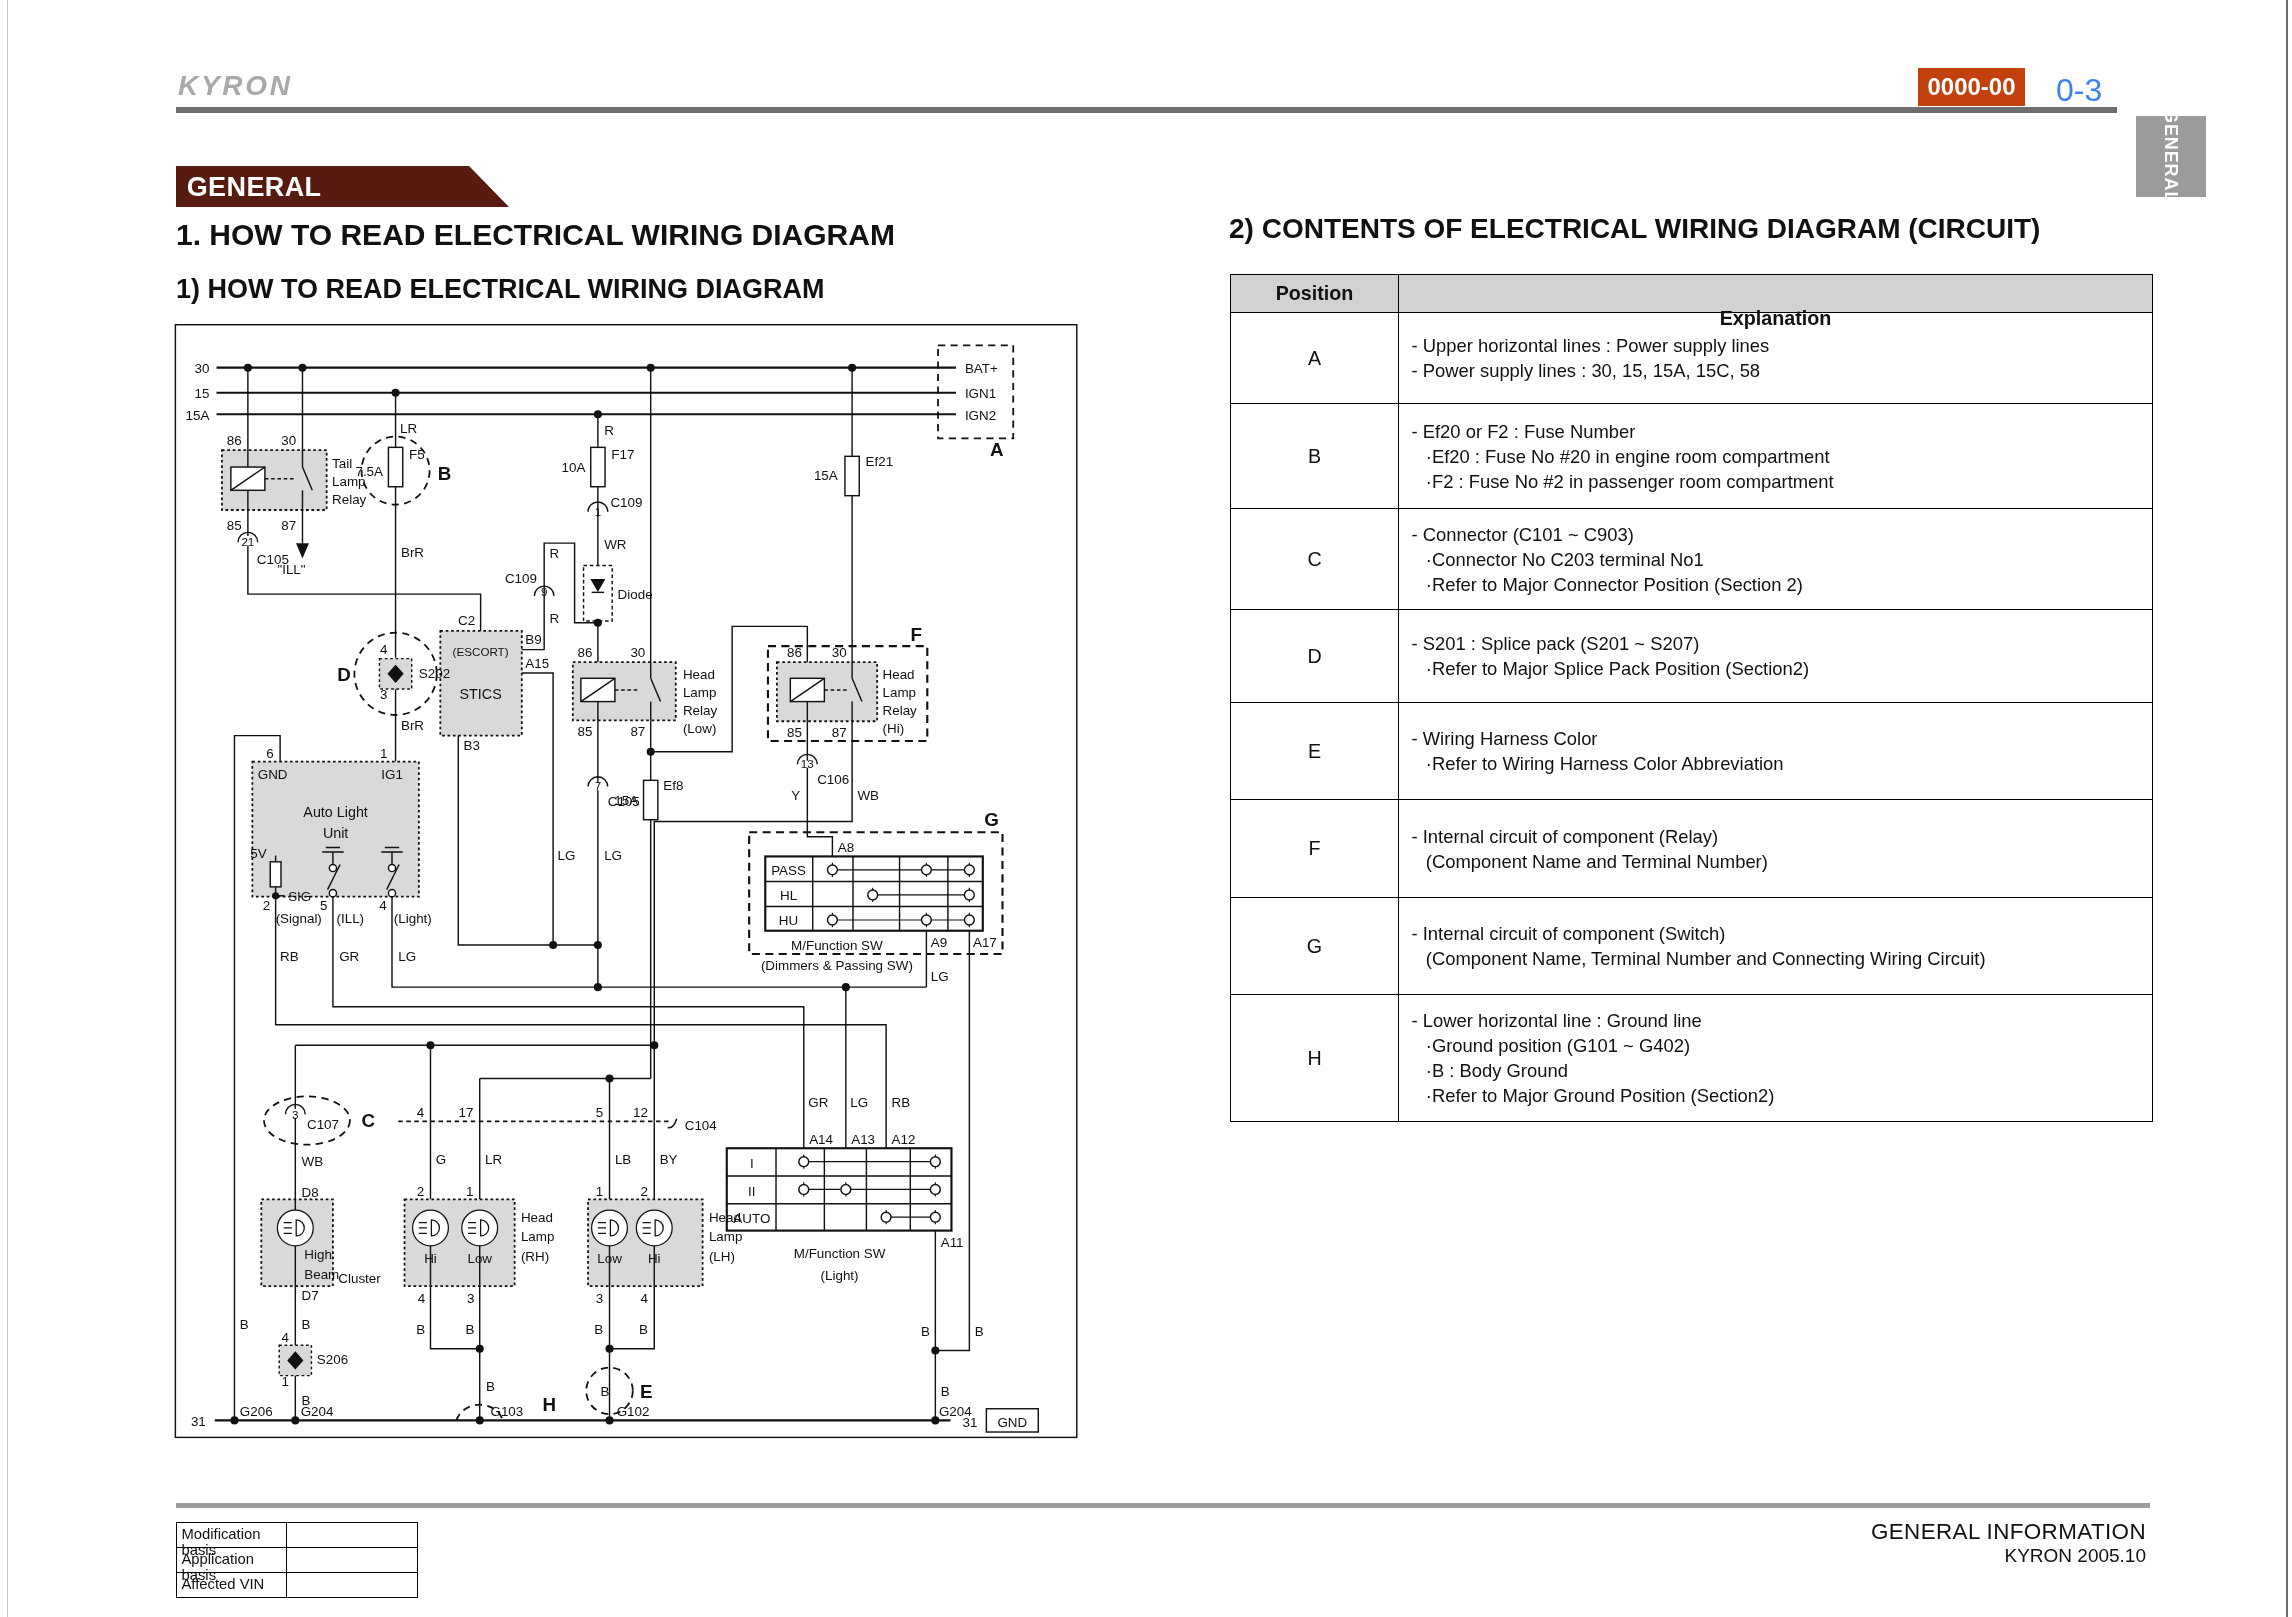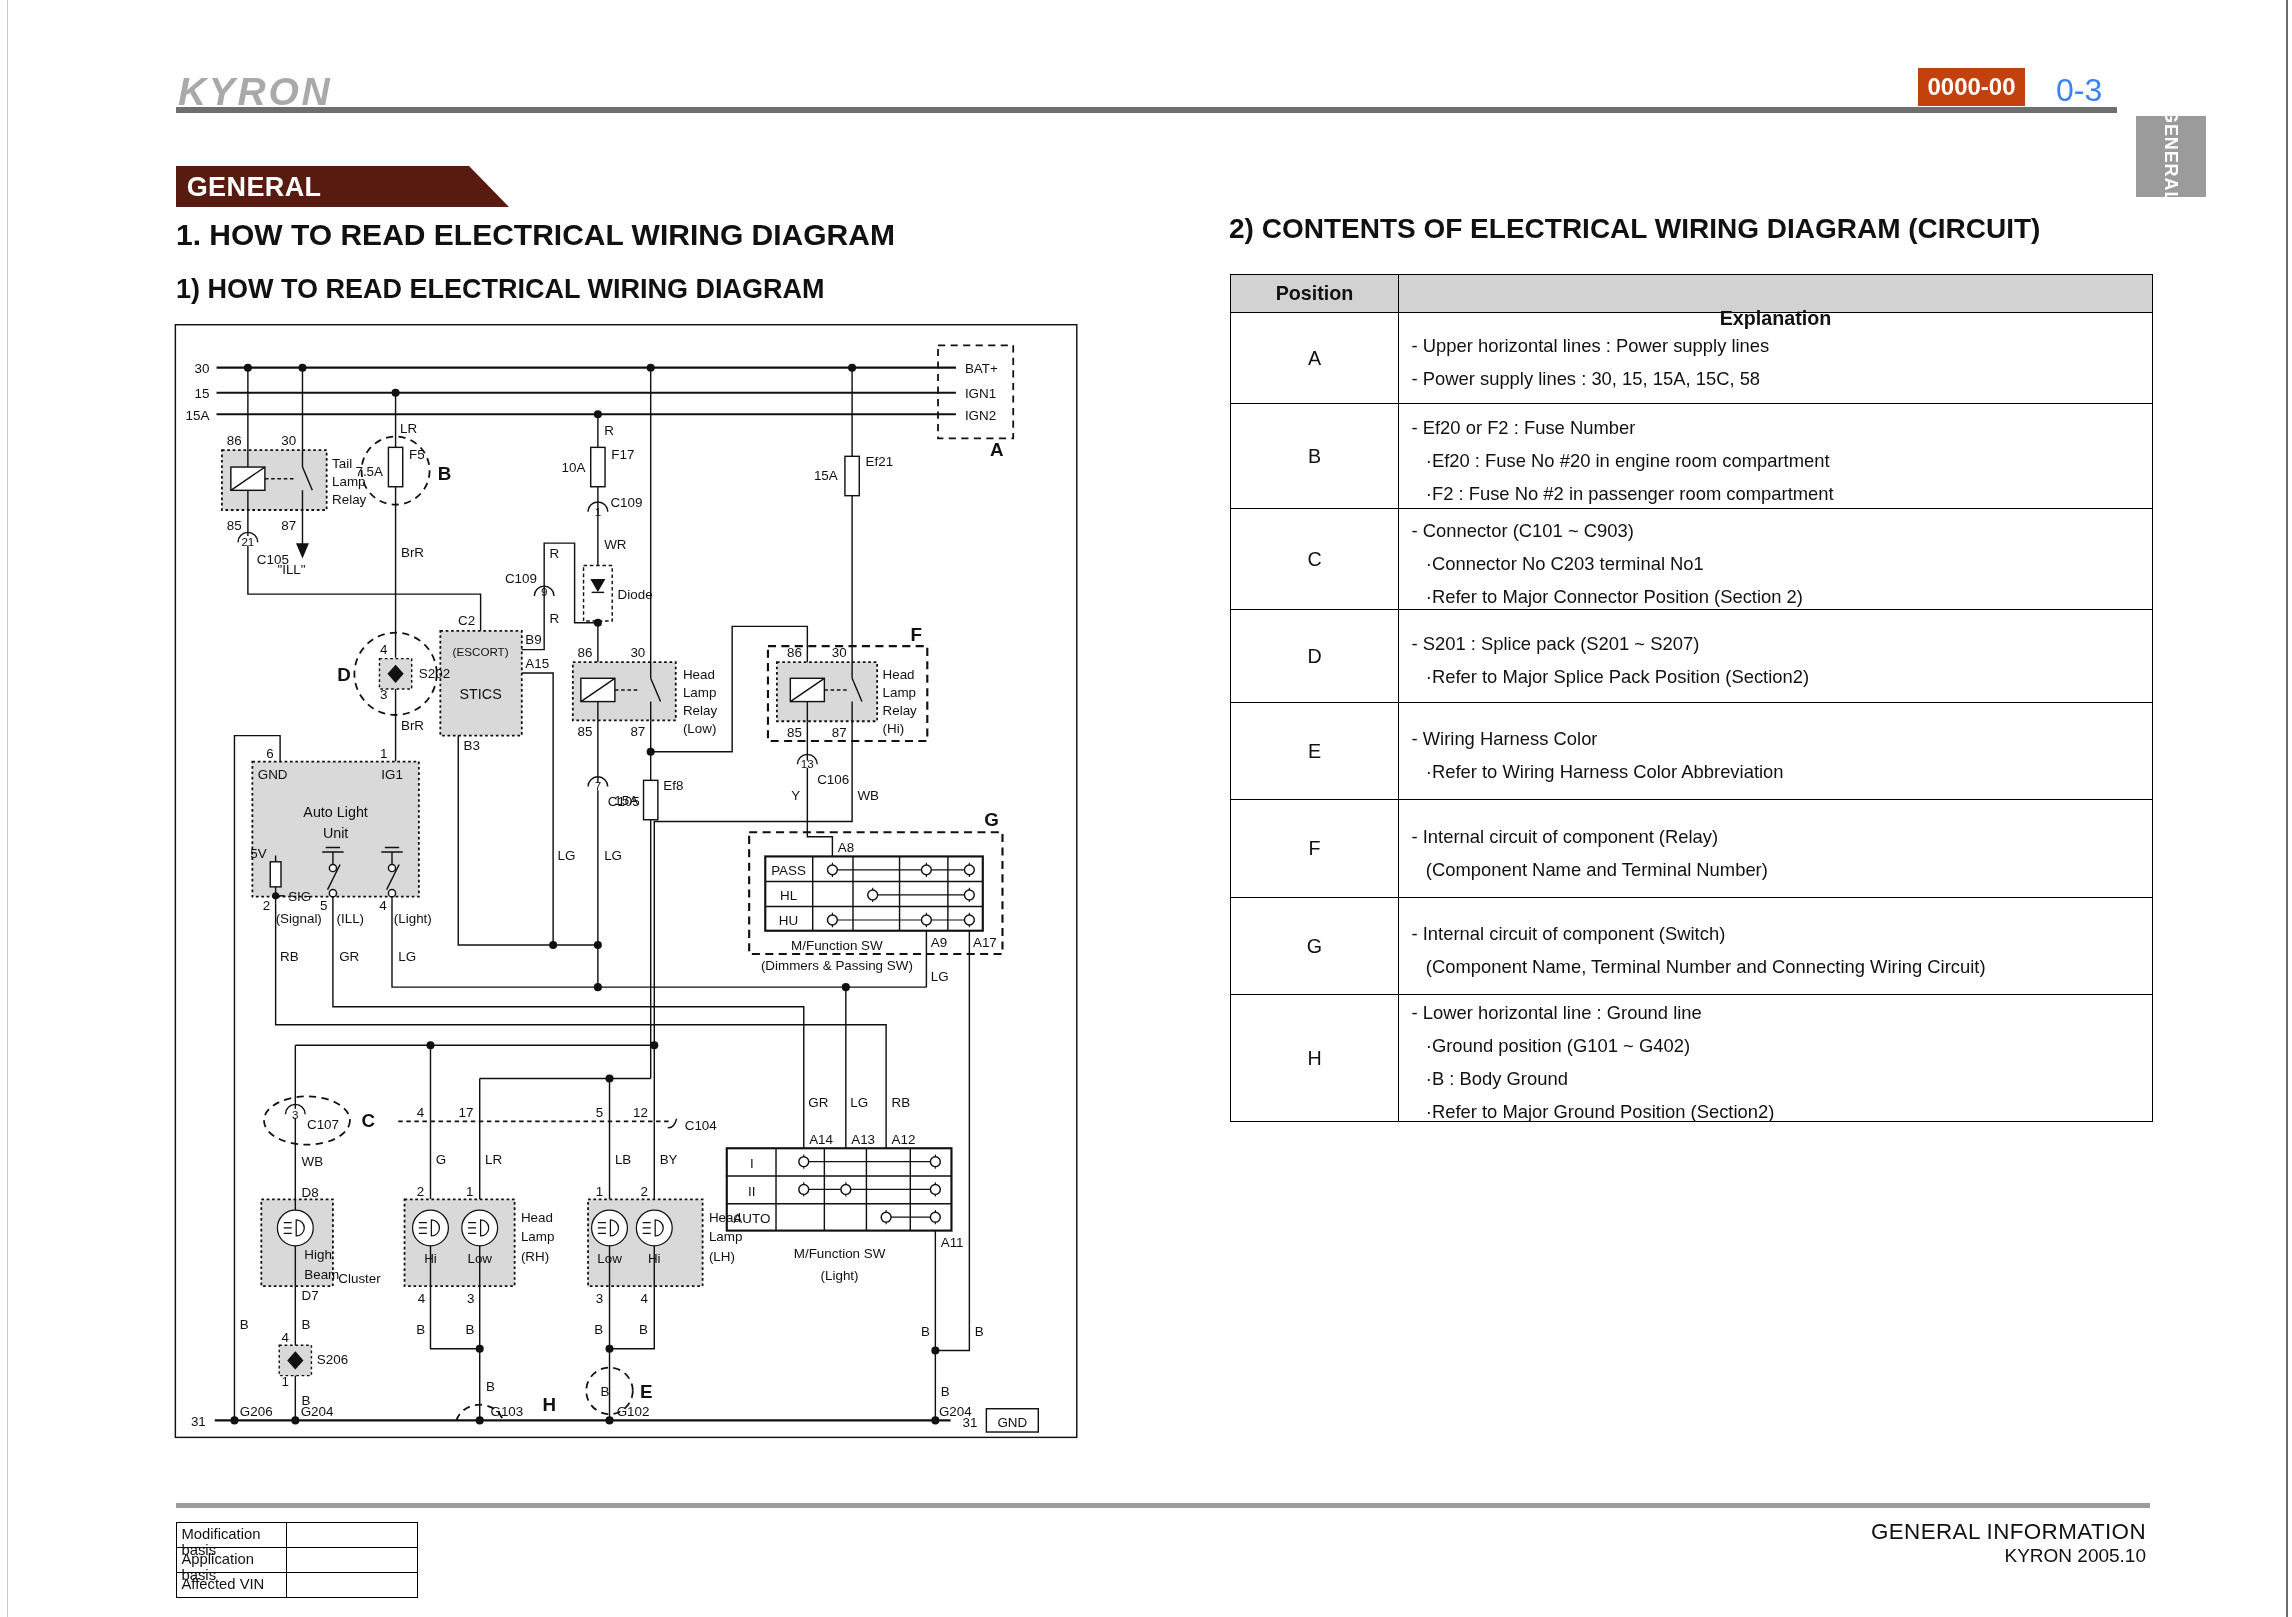--- a/index.html
+++ b/index.html
@@ -1,20 +1,20 @@
 <!DOCTYPE html>
 <html style="font-size:14.3px"><head>
 <meta charset="utf-8">
 <style>
   html,body{margin:0;padding:0;background:#e8e8e8;}
   .page{position:relative;width:2293px;height:1617px;background:#ffffff;overflow:hidden;
         font-family:"Liberation Sans", sans-serif;color:#111;}
   .edge-left{position:absolute;left:7.2px;top:0;width:0.9px;height:1617px;background:#c9c9c9;}
   .edge-right{position:absolute;left:2286px;top:0;width:1.8px;height:1617px;background:#6a6a6a;}
-  .logo{position:absolute;left:178px;top:70px;font-size:39px;font-weight:bold;font-style:italic;
+  .logo{position:absolute;left:178px;top:70px;font-size:28px;font-weight:bold;font-style:italic;
         color:#a9a9a9;letter-spacing:2.7px;}
   .header-rule{position:absolute;left:176px;top:107px;width:1941px;height:6.3px;background:#6e6e6e;}
   .code-badge{position:absolute;left:1918px;top:68px;width:107px;height:38px;background:#c2410c;
         color:#fff;font-weight:bold;font-size:24px;display:flex;align-items:center;justify-content:center;}
   .page-num{position:absolute;left:2056px;top:72px;width:72px;font-size:32px;color:#3b82f6;text-align:left;}
   .side-tab{position:absolute;left:2136px;top:116px;width:70px;height:81px;background:#9b9b9b;color:#fff;
         font-weight:bold;font-size:18px;writing-mode:vertical-lr;text-align:center;letter-spacing:0.9px;
         display:flex;align-items:center;justify-content:center;line-height:1.15;}
   .banner{position:absolute;left:176px;top:166px;width:333px;height:41px;background:#571b10;
         clip-path:polygon(0 0,88% 0,100% 100%,0 100%);}
@@ -25,21 +25,21 @@
   
   .xtable{position:absolute;left:1230px;top:274px;width:921px;border:1.8px solid #000;border-collapse:collapse;}
   .xtable .hrow{display:flex;background:#d2d2d2;border-bottom:1.8px solid #000;}
   .xtable .row{display:flex;border-bottom:1.8px solid #000;}
   .xtable .row:last-child{border-bottom:none;}
   .pos{width:167px;border-right:1.8px solid #000;display:flex;align-items:center;justify-content:center;
         font-size:19.7px;flex:none;}
   .hrow .pos,.hrow .exp{font-weight:bold;font-size:19.7px;align-items:center;justify-content:center;display:flex;}
   .hrow{height:37px;justify-content:space-between;}
   .exp{flex:1;padding:9px 12.5px;display:flex;flex-direction:column;justify-content:center;font-size:18.4px;line-height:25px;}
-  .exp .ln{white-space:pre-wrap;margin-top:8px;}
+  .exp .ln{white-space:pre-wrap;}
   .exp .ind{padding-left:14.3px;}
   
   .footer-rule{position:absolute;left:176px;top:1503px;width:1974px;height:4.5px;background:#9c9c9c;}
   .ftable{position:absolute;left:176px;top:1522px;width:240px;border:1.8px solid #000;}
   .ftable .frow{display:flex;border-bottom:1.8px solid #000;height:24px;}
   .ftable .frow:last-child{border-bottom:none;}
   .flabel{width:104px;border-right:1.8px solid #000;font-size:14.8px;padding:2.7px 0 0 4.5px;}
   .fval{flex:1;}
   .fright{position:absolute;left:1702px;top:1519px;width:444px;text-align:right;}
   .fright .l1{font-size:22.4px;letter-spacing:0.4px;}

